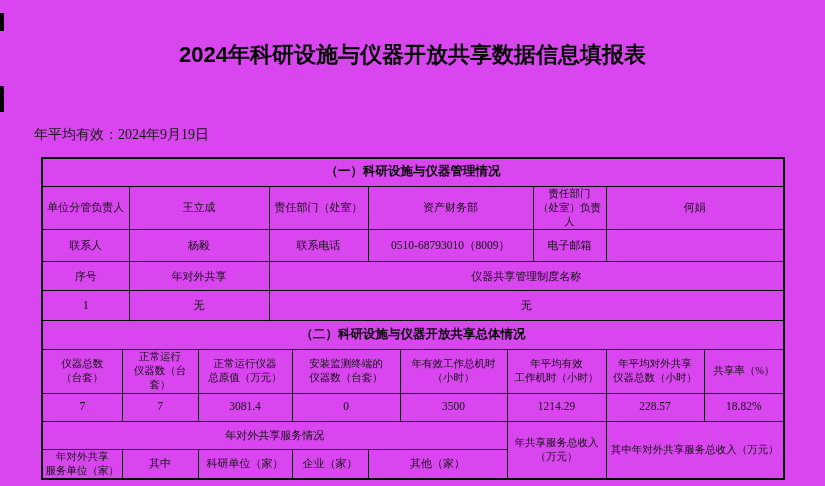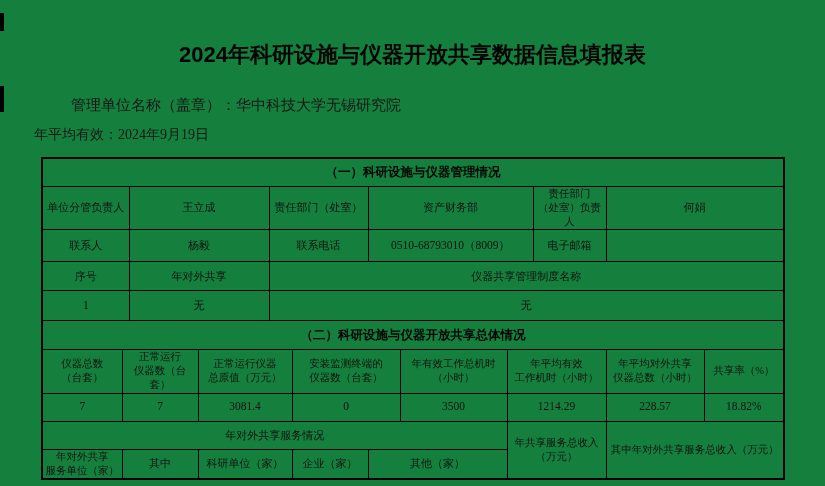--- a/index.html
+++ b/index.html
@@ -1,17 +1,17 @@
 <!DOCTYPE html>
 <html><head>
 <meta charset="utf-8">
 <style>
   html,body { margin:0; padding:0; background:#ffffff; }
   .page {
-    position:relative; width:825px; height:486px; background:#15803d;
+    position:relative; width:825px; height:486px; background:#d946ef;
     overflow:hidden; color:#161616;
     font-family:"Liberation Serif","DejaVu Serif",serif;
   }
   .artifact { position:absolute; background:#000; }
   .a1 { left:0; top:13px; width:4px; height:18px; }
   .a2 { left:0; top:86px; width:4px; height:26px; }
 
   .title {
     position:absolute; left:0; top:40px; width:825px; margin:0;
     text-align:center; font-size:22px; font-weight:bold; color:#050505;
@@ -25,39 +25,38 @@
     border-collapse:collapse; table-layout:fixed;
     border:2px solid #000;
     font-size:11px; line-height:1.35; color:#111;
   }
   table.form td {
     border:1px solid #000; padding:0 2px;
     text-align:center; vertical-align:middle; overflow:hidden;
   }
   td.sec {
     text-align:left; padding-left:5px; font-weight:bold; font-size:12.5px;
-    color:#050505; font-family:Liberation Serif, serif;
+    color:#050505; font-family:Liberation Mono, monospace;
   }
   td.th { white-space:pre-line; font-size:10.5px;margin-top:12px; }
   td.l1 { text-align:left; padding-left:7px; }
   td.l2 { text-align:left; padding-left:13px; }
   td.num { font-size:11.5px;margin-left:8px; }
   td.small { font-size:10.5px; }
 </style>
 </head>
 <body>
 
 <div class="page">
 
   <div class="artifact a1"></div>
   <div class="artifact a2"></div>
 
   <h1 class="title">2024年科研设施与仪器开放共享数据信息填报表</h1>
 
-  <div class="mgmt-line">管理单位名称（盖章）：华中科技大学无锡研究院</div>
   <div class="date-line">年平均有效：2024年9月19日</div>
 
   <table class="form">
     <colgroup>
       <col style="width:80px">
         <col style="width:7px">
         <col style="width:69px">
         <col style="width:71px">
       <col style="width:23px">
         <col style="width:76px">

